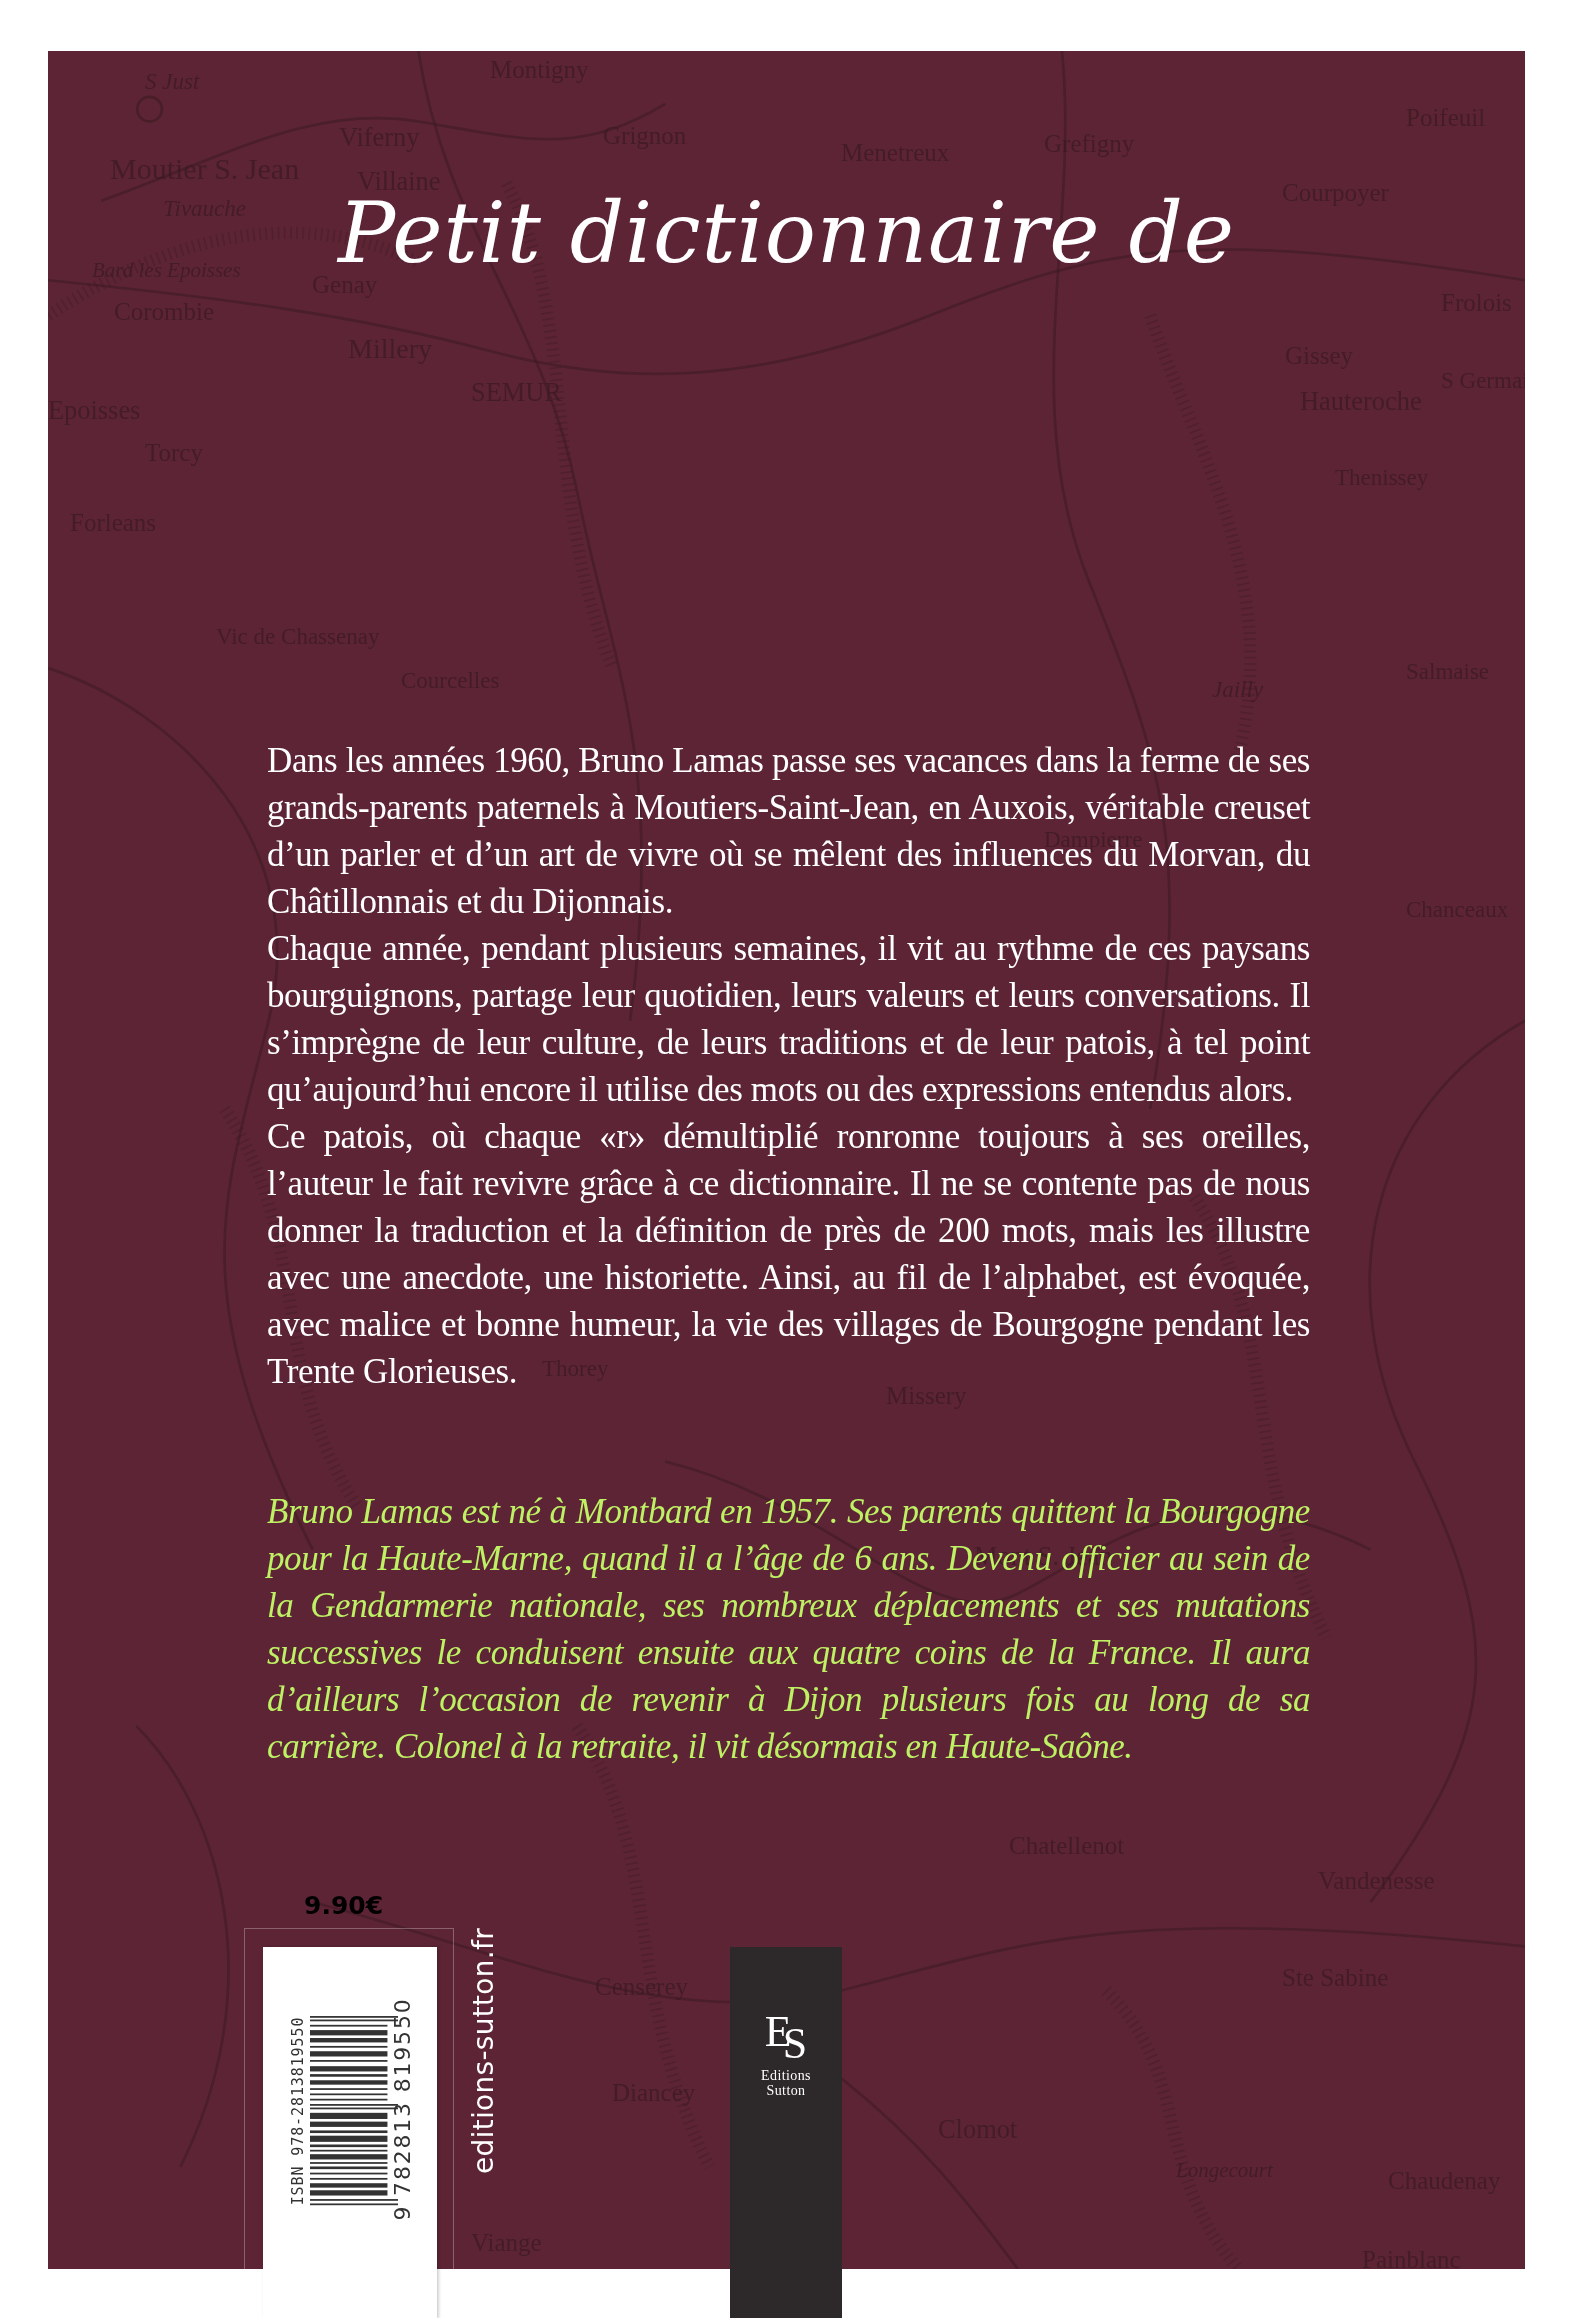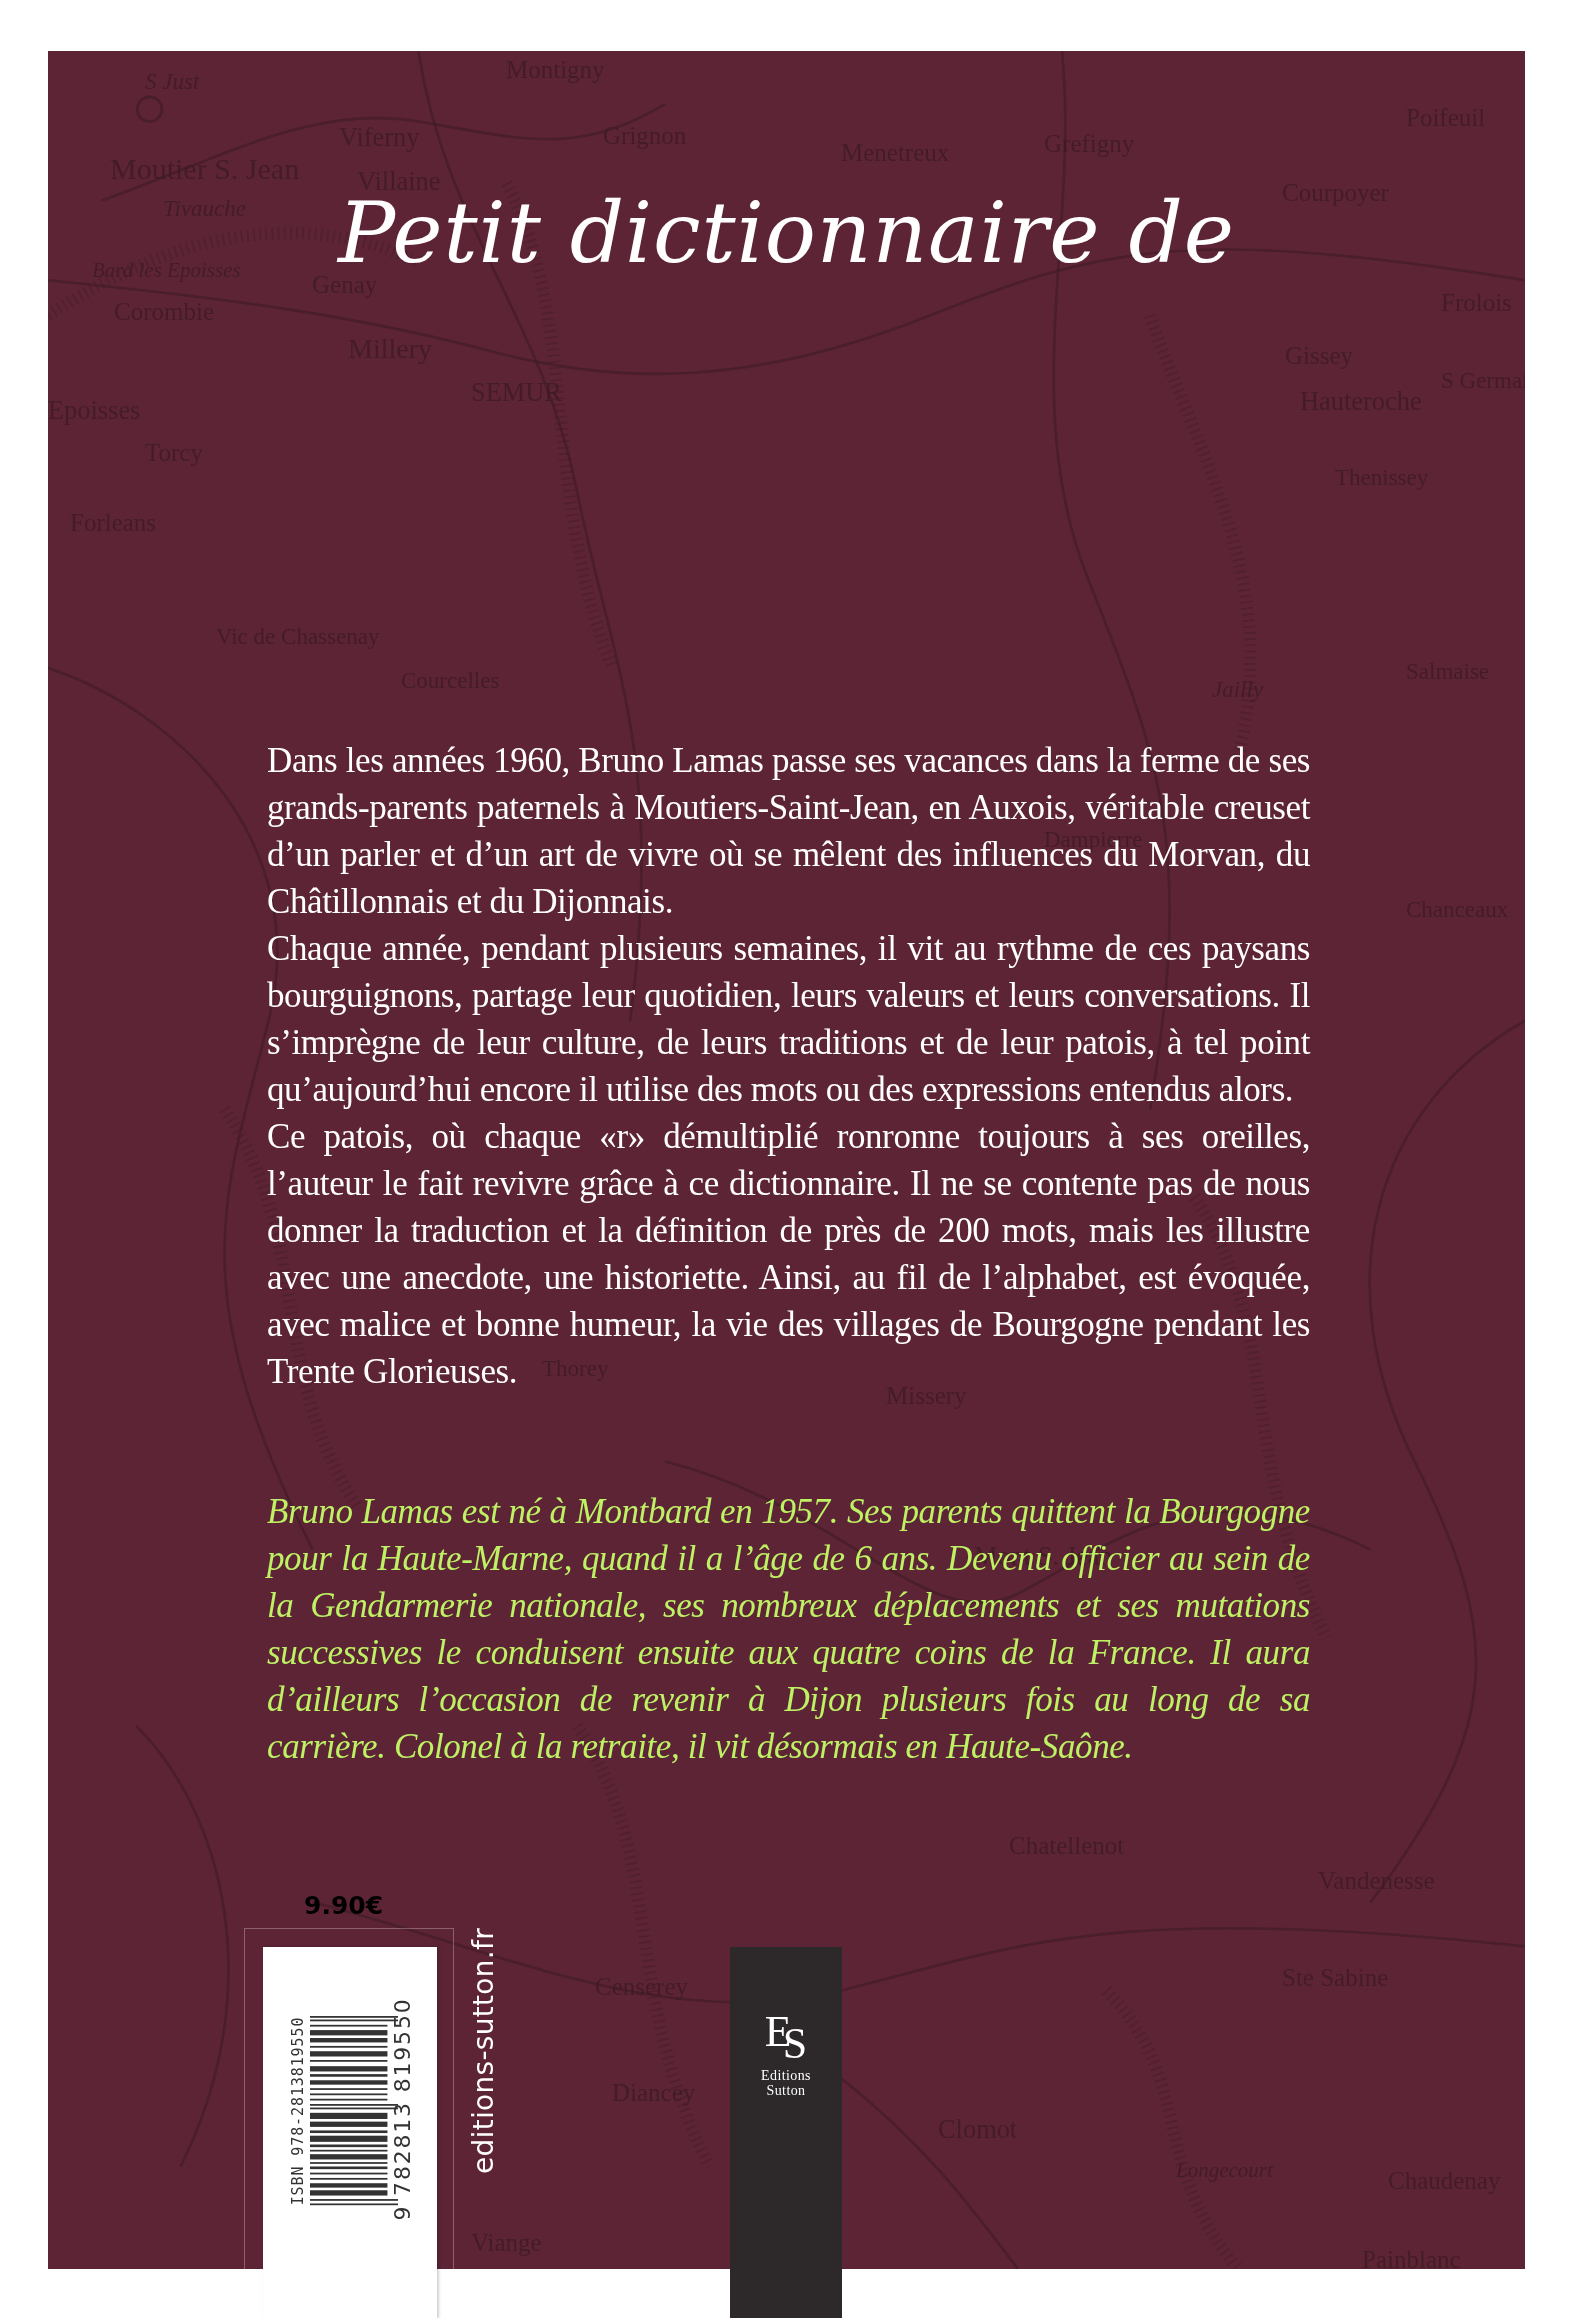--- a/index.html
+++ b/index.html
@@ -136,21 +136,21 @@
         <path d="M1250 300 C 1300 450, 1400 600, 1350 800"></path>
         <path d="M200 1200 C 300 1350, 250 1500, 350 1650"></path>
         <path d="M1300 1300 C 1400 1450, 1350 1600, 1450 1800"></path>
         <path d="M600 1900 C 700 2050, 650 2200, 750 2400"></path>
         <path d="M1200 2200 C 1300 2300, 1250 2400, 1350 2516"></path>
       </g>
       <circle cx="115" cy="66" r="14" fill="none" stroke="#3b1a22" stroke-opacity="0.6" stroke-width="3"></circle>
     </svg>
     <div id="map-labels">
         <div class="map-label it" style="left: 97px; top: 17.6px; font-size: 23px;">S Just</div>
-        <div class="map-label" style="left: 458px; top: 5.3px; font-size: 25px;">Montigny</div>
+        <div class="map-label" style="left: 442px; top: 5.3px; font-size: 25px;">Montigny</div>
         <div class="map-label" style="left: 291px; top: 71px; font-size: 26.4px;">Viferny</div>
         <div class="map-label" style="left: 555px; top: 71px; font-size: 25px;">Grignon</div>
         <div class="map-label" style="left: 793px; top: 88px; font-size: 25px;">Menetreux</div>
         <div class="map-label" style="left: 996px; top: 79px; font-size: 25px;">Grefigny</div>
         <div class="map-label" style="left: 1358px; top: 53px; font-size: 25px;">Poifeuil</div>
         <div class="map-label" style="left: 62px; top: 101px; font-size: 30px;">Moutier S. Jean</div>
         <div class="map-label" style="left: 309px; top: 115px; font-size: 26.4px;">Villaine</div>
         <div class="map-label" style="left: 1234px; top: 128px; font-size: 25px;">Courpoyer</div>
         <div class="map-label it" style="left: 115px; top: 145px; font-size: 23px;">Tivauche</div>
         <div class="map-label it" style="left: 44px; top: 207px; font-size: 21px;">Bard les Epoisses</div>

